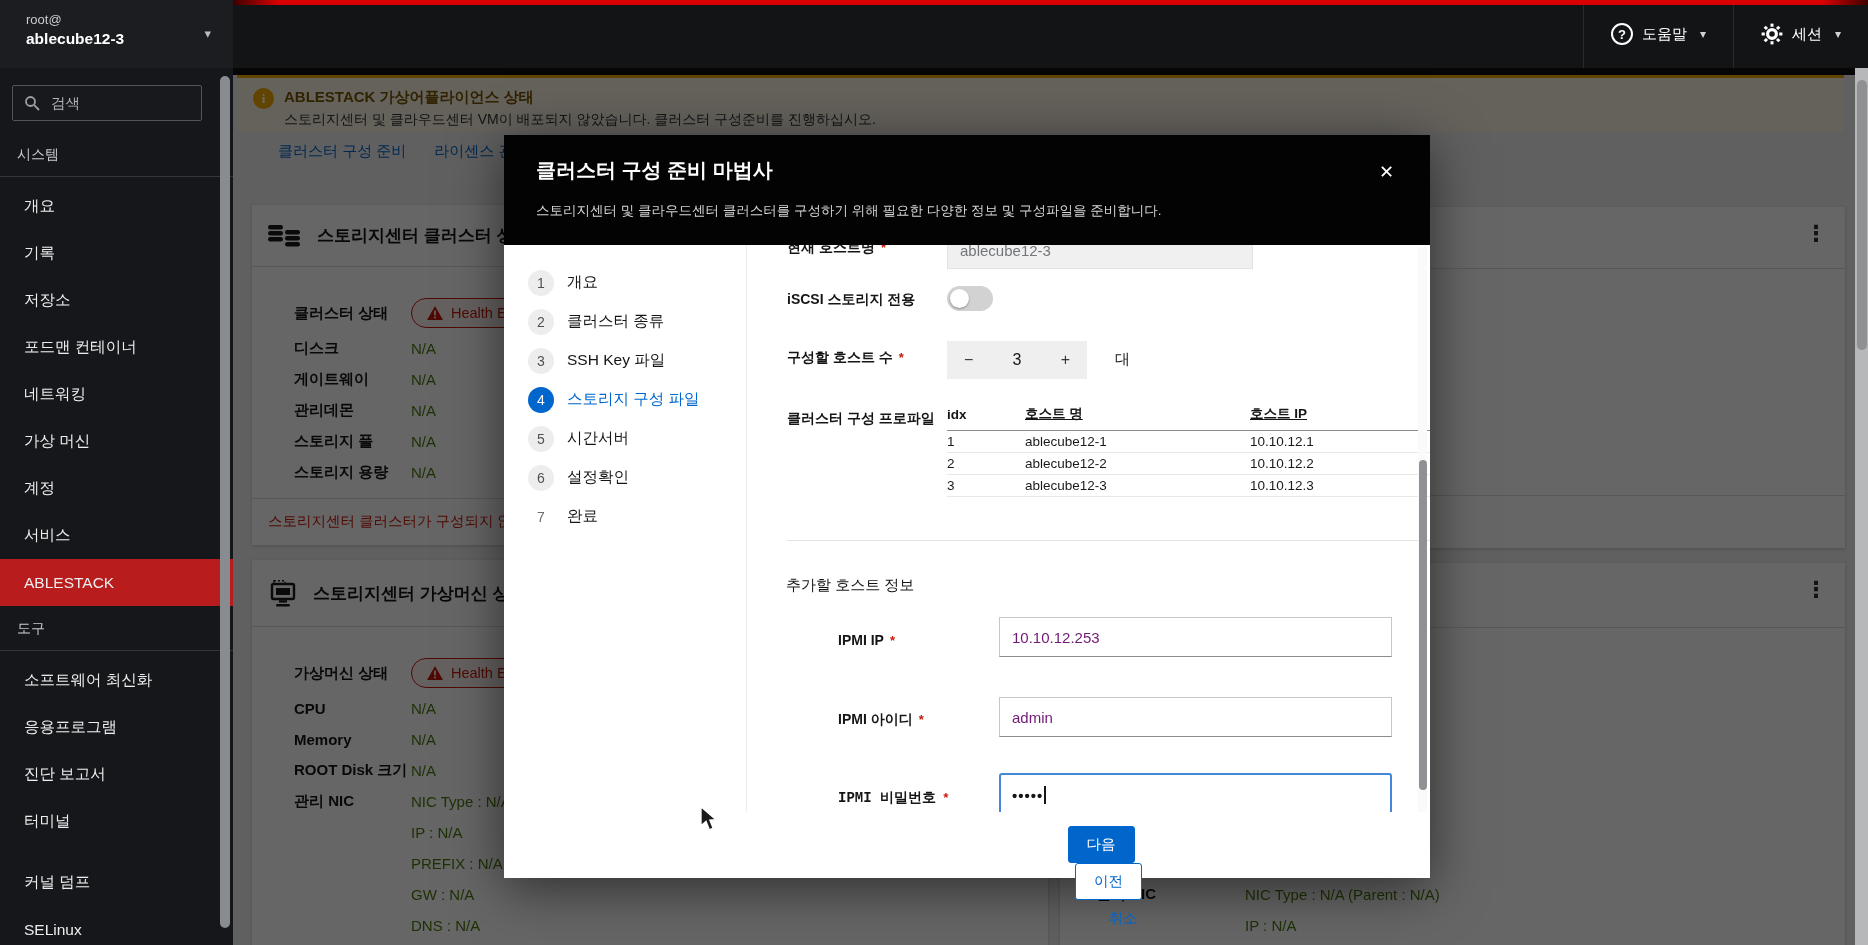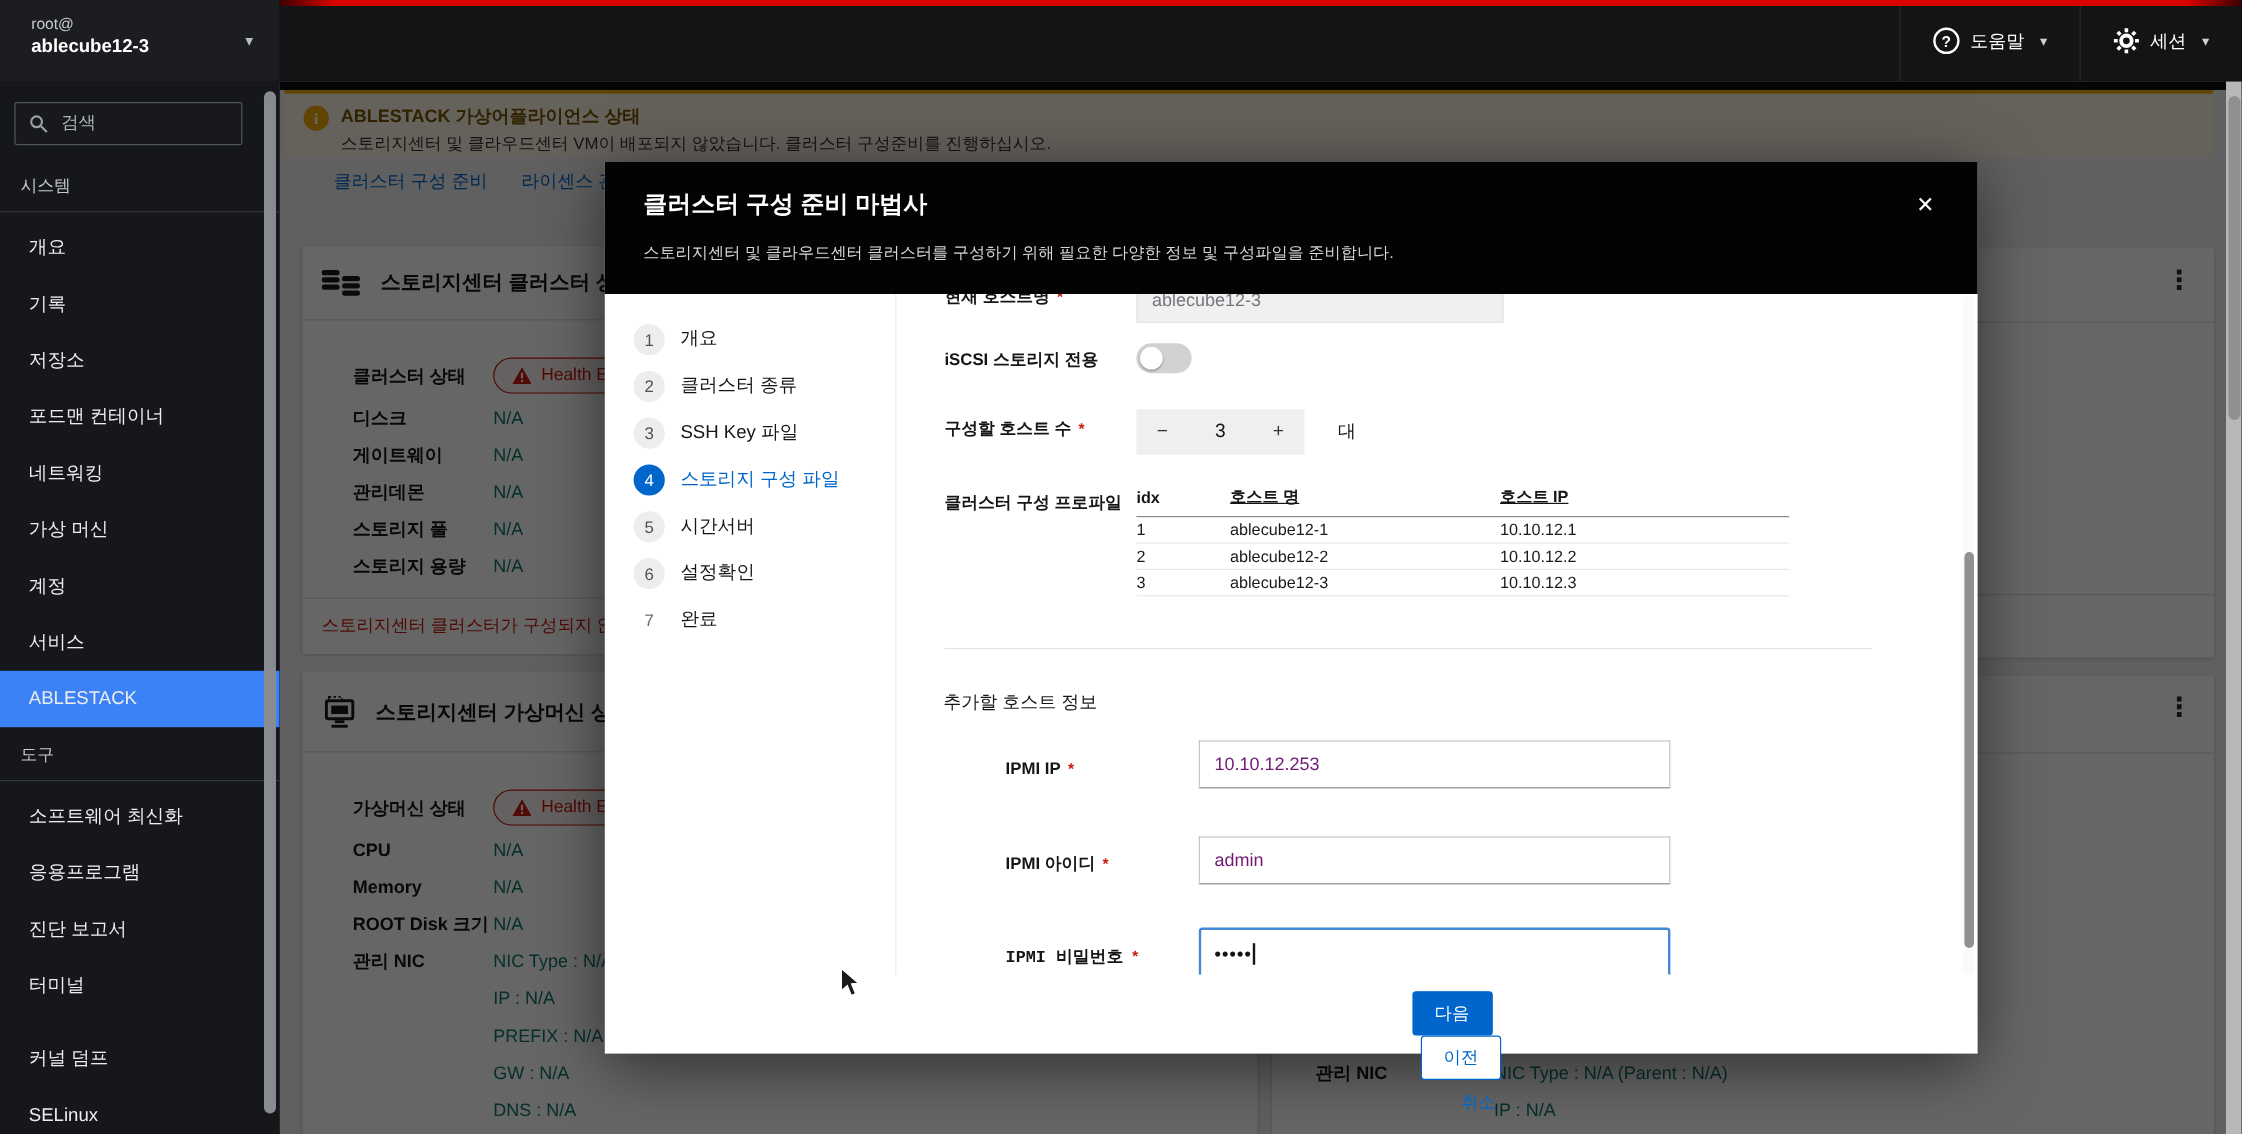--- a/index.html
+++ b/index.html
@@ -21,21 +21,21 @@
 
   
   .sidebar{position:absolute;left:0;top:68px;width:233px;bottom:0;background:#15171b;z-index:10;}
   .searchbox{position:absolute;left:12px;top:17px;width:190px;height:36px;background:#17191d;border:1px solid #51555b;border-radius:2px;box-sizing:border-box;display:flex;align-items:center;padding-left:11px;gap:9px;}
   .searchbox input{background:transparent;border:0;outline:none;color:#d2d2d2;font-size:14.5px;width:130px;font-family:inherit;}
   .searchbox input::placeholder{color:#b3b6b9;}
   .nav{position:absolute;left:0;top:70px;right:0;}
   .nav-header{height:30px;display:flex;align-items:center;padding-left:17px;color:#c8cacd;font-size:14px;margin-top:2px;}
   .nav-div{border-top:1px solid #33363a;margin:6px 0 6px 0;}
   .nav-item{height:47px;display:flex;align-items:center;padding-left:24px;color:#ededed;font-size:15.5px;cursor:pointer;}
-  .nav-item.active{background:#3b82f6;}
+  .nav-item.active{background:#b91c1c;}
   .sb-thumb{position:absolute;right:3px;top:8px;width:10px;height:852px;background:#888b90;border-radius:5px;}
 
   
   .content{position:absolute;left:233px;top:68px;right:0;bottom:0;background:#f1efef;overflow:hidden;z-index:1;}
   .topgap{position:absolute;left:0;top:0;right:0;height:7px;background:#101010;}
   .banner{position:absolute;left:4px;top:7px;right:24px;height:57px;background:#fdf6e7;border-top:3px solid #f0ab00;box-sizing:border-box;}
   .binfo{position:absolute;left:16px;top:10px;width:21px;height:21px;border-radius:50%;background:#f0ab00;color:#fff;font-weight:700;display:flex;align-items:center;justify-content:center;font-size:13px;font-family:"Liberation Serif",serif;}
   .banner-title{position:absolute;left:47px;top:10px;font-size:15px;font-weight:700;color:#795600;}
   .banner-body{position:absolute;left:47px;top:33px;font-size:14px;color:#333;}
   .tabs{position:absolute;left:45px;top:74px;display:flex;gap:28px;}
@@ -43,32 +43,32 @@
 
   .col-left{position:absolute;left:19px;top:137px;width:796px;}
   .col-right{position:absolute;left:827px;top:137px;width:785px;}
   .card{position:absolute;left:0;right:0;background:#fff;box-shadow:0 1px 3px rgba(3,3,3,.18);}
   .chead{display:flex;align-items:center;gap:15px;padding-left:16px;border-bottom:1px solid #dcdcdc;box-sizing:border-box;}
   .ctitle{font-size:17px;font-weight:700;}
   .cbody{padding:26px 20px 0 42px;}
   .crow{display:flex;align-items:center;height:31px;font-size:15px;}
   .crow.big{height:40px;}
   .crow .lb{width:117px;font-weight:700;flex:none;}
-  .crow .vl{color:#0f766e;text-align:center;}
+  .crow .vl{color:#4d7c0f;text-align:center;}
   .hbadge{display:inline-flex;align-items:center;gap:8px;border:1.5px solid #c9190b;color:#c9190b;background:#fdf3f2;border-radius:18px;padding:6px 15px;font-size:14.5px;}
   .cfoot{border-top:1px solid #dcdcdc;margin-top:10px;padding:13px 16px 0 16px;color:#c9190b;font-size:14.5px;height:32px;}
   .kebab{position:absolute;right:18px;top:16px;font-size:22px;font-weight:700;color:#2b2b2b;cursor:pointer;letter-spacing:0;line-height:1;}
   .mainscroll{position:absolute;right:0;top:68px;bottom:0;width:13px;background:#b6b8ba;z-index:60;}
   .mainscroll .thumb{position:absolute;left:1.5px;width:10px;top:12px;height:270px;background:#8e9092;border-radius:5px;}
 
   
   .overlay{position:absolute;left:233px;top:68px;right:0;bottom:0;background:rgba(0,0,0,.60);z-index:50;}
 
   
-  .modal{position:absolute;left:504px;top:135px;width:1144px;height:743px;background:#fff;z-index:100;box-shadow:0 10px 50px rgba(0,0,0,.55);}
+  .modal{position:absolute;left:504px;top:135px;width:926px;height:743px;background:#fff;z-index:100;box-shadow:0 10px 50px rgba(0,0,0,.55);}
   .modal-head{position:relative;height:110px;background:#030303;box-sizing:border-box;padding:22px 32px 0 32px;}
   .modal-title{font-size:20px;font-weight:700;color:#fff;}
   .modal-sub{margin-top:18px;font-size:13.5px;color:#d6d6d6;}
   .modal-close{position:absolute;right:36px;top:26px;color:#fff;font-size:18px;cursor:pointer;}
   .modal-body{position:relative;height:567px;}
   .steps{position:absolute;left:0;top:0;width:243px;height:567px;border-right:1px solid #ececec;box-sizing:border-box;padding-top:18px;}
   .step{display:flex;align-items:center;gap:13px;height:39px;padding-left:24px;font-size:15.5px;cursor:pointer;}
   .snum{width:26px;height:26px;border-radius:50%;background:#ededed;color:#4f5255;display:flex;align-items:center;justify-content:center;font-size:14px;flex:none;}
   .step.active .snum{background:#0066cc;color:#fff;}
   .step.active .slabel{color:#0066cc;}

